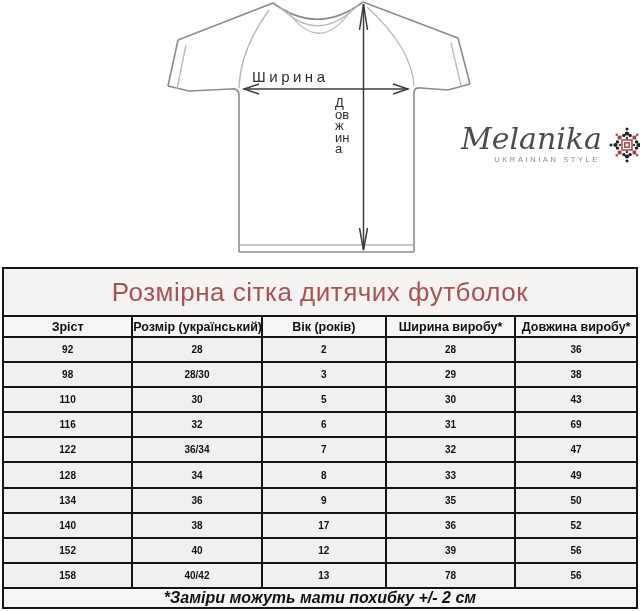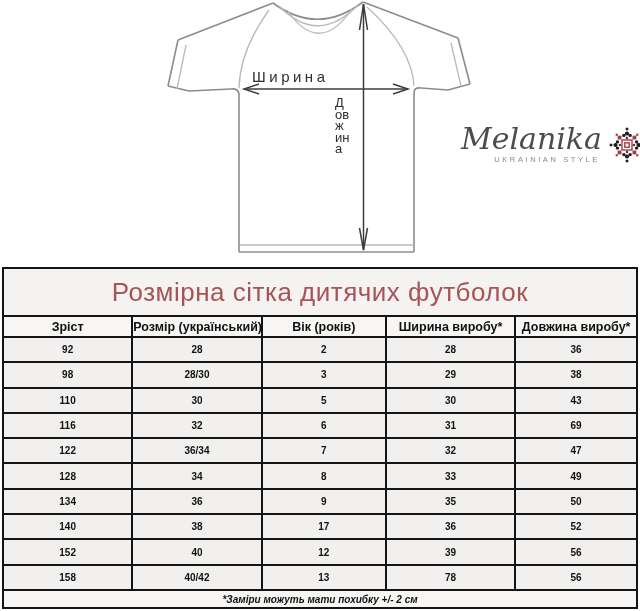--- a/index.html
+++ b/index.html
@@ -47,21 +47,21 @@
   }
   .title-row td{
     height:46px;font-size:26px;font-weight:500;
     color:#a65455;background:#f4f3f1;letter-spacing:0.5px;
   }
   .head-row th{
     height:19px;font-size:12.5px;font-weight:700;background:#f7f6f4;
   }
   tbody td{height:18px;font-size:10px;font-weight:700;background:#f1f0ee;}
   tfoot td{
-    height:16px;font-size:10px;font-weight:700;font-style:italic;
+    height:16px;font-size:16px;font-weight:700;font-style:italic;
     background:#f7f6f4;
   }
 </style>
 </head>
 <body>
 
 <div class="diagram">
   <svg class="shirt" width="640" height="262" viewBox="0 0 640 262">
 
     <g stroke="#8c8c8c" stroke-width="1.6" fill="none" stroke-linejoin="round">

